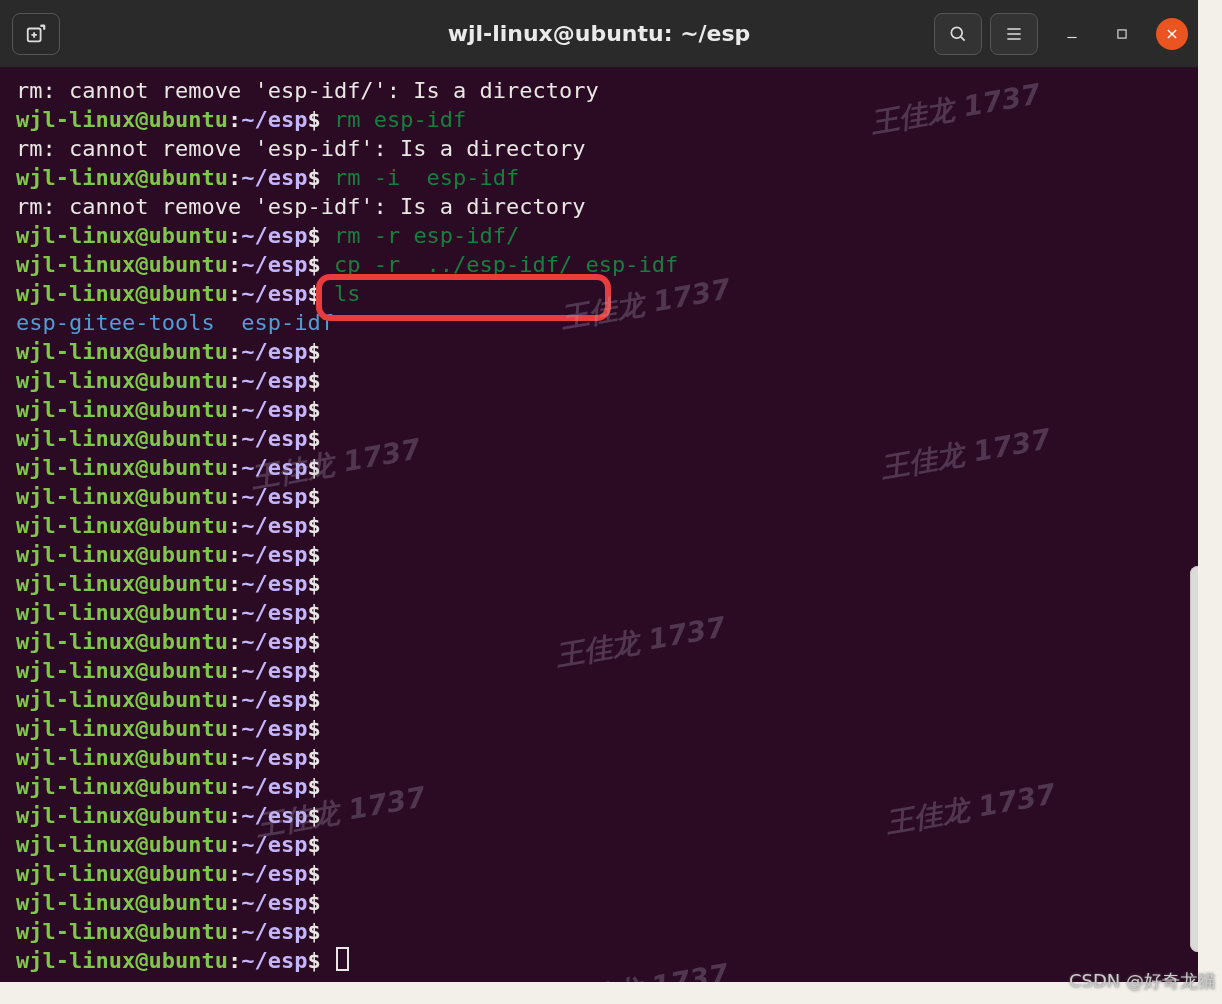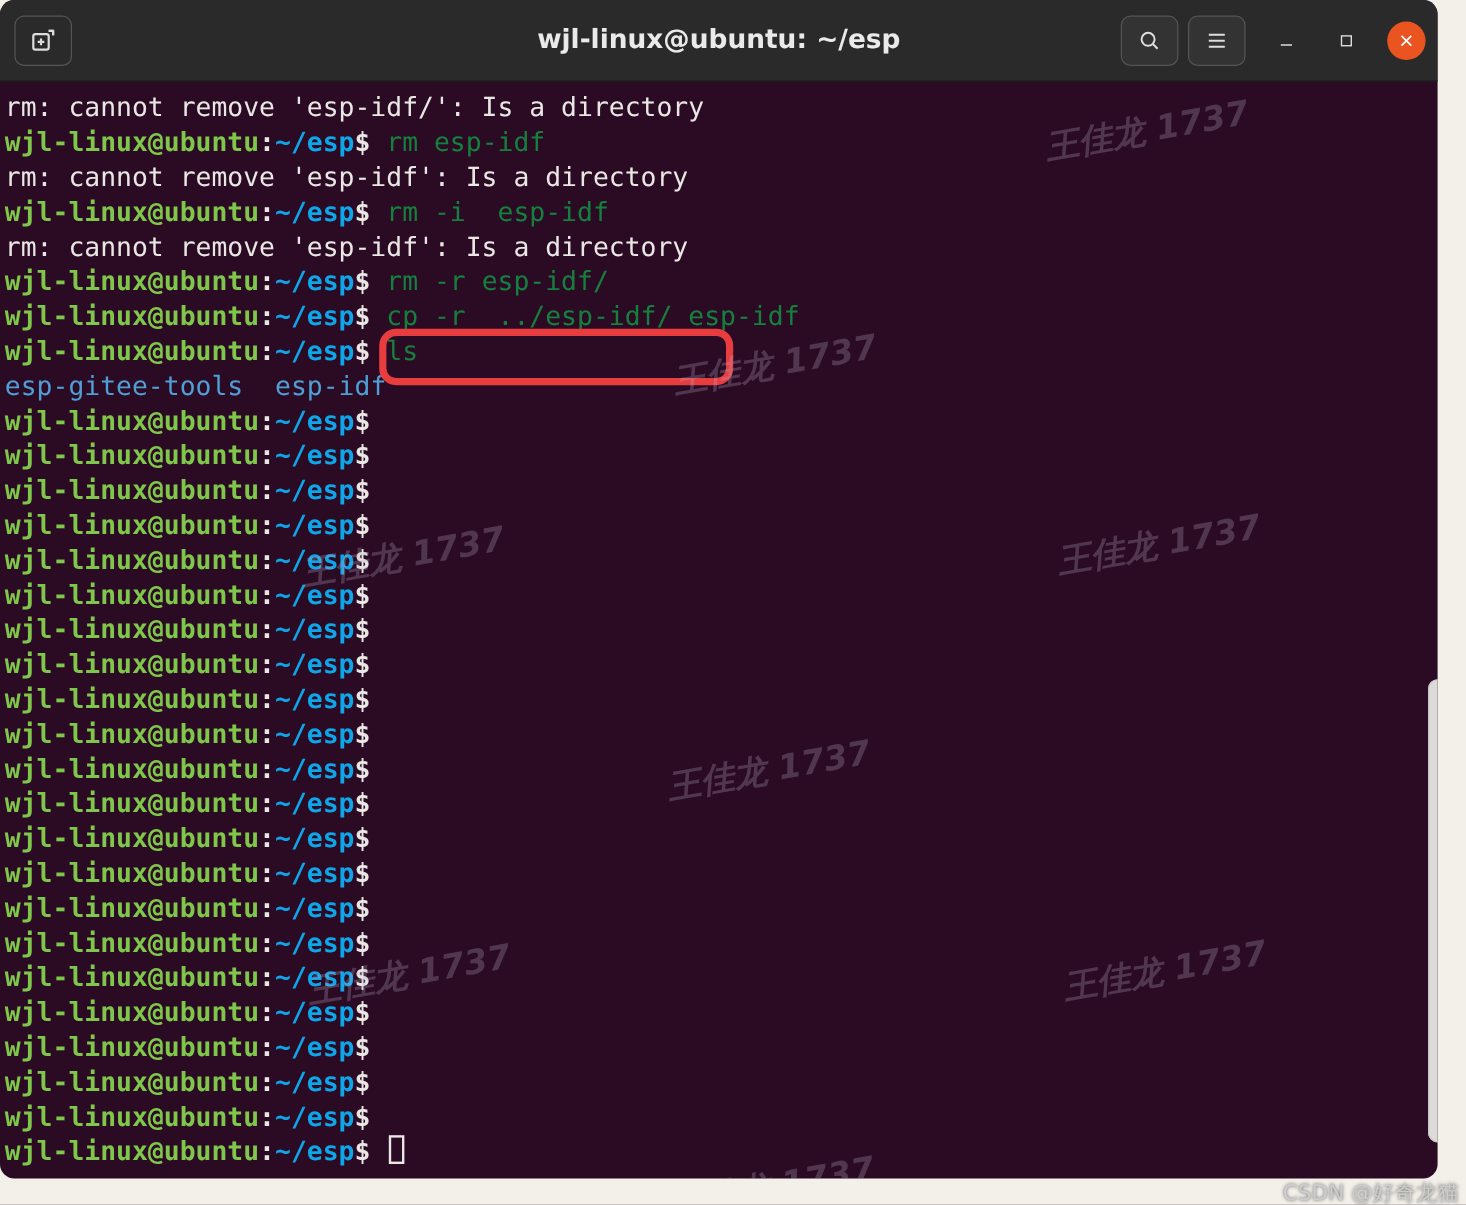--- a/index.html
+++ b/index.html
@@ -6,21 +6,21 @@
   body {
     width:1222px; height:1004px;
     font-family:"DejaVu Sans Mono","Ubuntu Mono",monospace;
     background:#f3f0ea;
     position:relative;
     overflow:hidden;
   }
   .window {
     position:absolute; top:0; left:0; right:24px; bottom:22px;
     background:#2b0a24;
-    border-radius:12px;
+    border-radius:0;
     overflow:hidden;
     display:flex; flex-direction:column;
   }
   .titlebar {
     height:68px;
     background:#2a2a2a;
     display:flex; align-items:center;
     position:relative;
     border-bottom:1px solid #1b1b1b;
   }
@@ -51,30 +51,30 @@
   .wc-btn {
     width:32px; height:32px; border-radius:50%;
     display:flex; align-items:center; justify-content:center;
     color:#ddd; margin-left:10px;
   }
   .wc-close { background:#e95420; color:#fff; }
   svg { display:block; }
   .term-wrap { position:relative; flex:1 1 auto; }
   .terminal {
     position:absolute; inset:0;
-    padding:8px 0 8px 4px;
+    padding:8px 0 8px 16px;
     font-size:22px; line-height:29px;
     white-space:pre;
     color:#e9e7e4;
     overflow:hidden;
   }
   .terminal .line { display:block; height:29px; }
   .u { color:#7fc74a; font-weight:700; }
   .h { color:#e9e7e4; font-weight:700; }
-  .p { color:#0ea5e9; font-weight:700; }
+  .p { color:#c4b5fd; font-weight:700; }
   .d { color:#e9e7e4; font-weight:700; }
   .cmd { color:#15803d; }
   .out { color:#e9e7e4; }
   .dir { color:#4f9ed6; font-weight:400; }
   .cursor {
     display:inline-block; width:13px; height:24px;
     border:2px solid #e9e7e4; margin-left:2px;
     vertical-align:-3px;
   }
   .scrollbar {
@@ -91,21 +91,21 @@
     pointer-events:none;
   }
   .watermark {
     position:absolute;
     color:rgba(180,170,195,.28);
     font:italic 700 28px/1 "DejaVu Sans",sans-serif;
     transform:rotate(-10deg);
     pointer-events:none; white-space:nowrap;
   }
   .csdn {
-    position:absolute; right:6px; bottom:0;
+    position:absolute; right:6px; bottom:14px;
     font:400 18px/1 "DejaVu Sans",sans-serif;
     color:#cdcdcd; text-shadow:0 0 3px #555;
   }
 </style>
 </head>
 <body>
 
 <div class="window">
   <div class="titlebar">
     <div class="tb-left">

